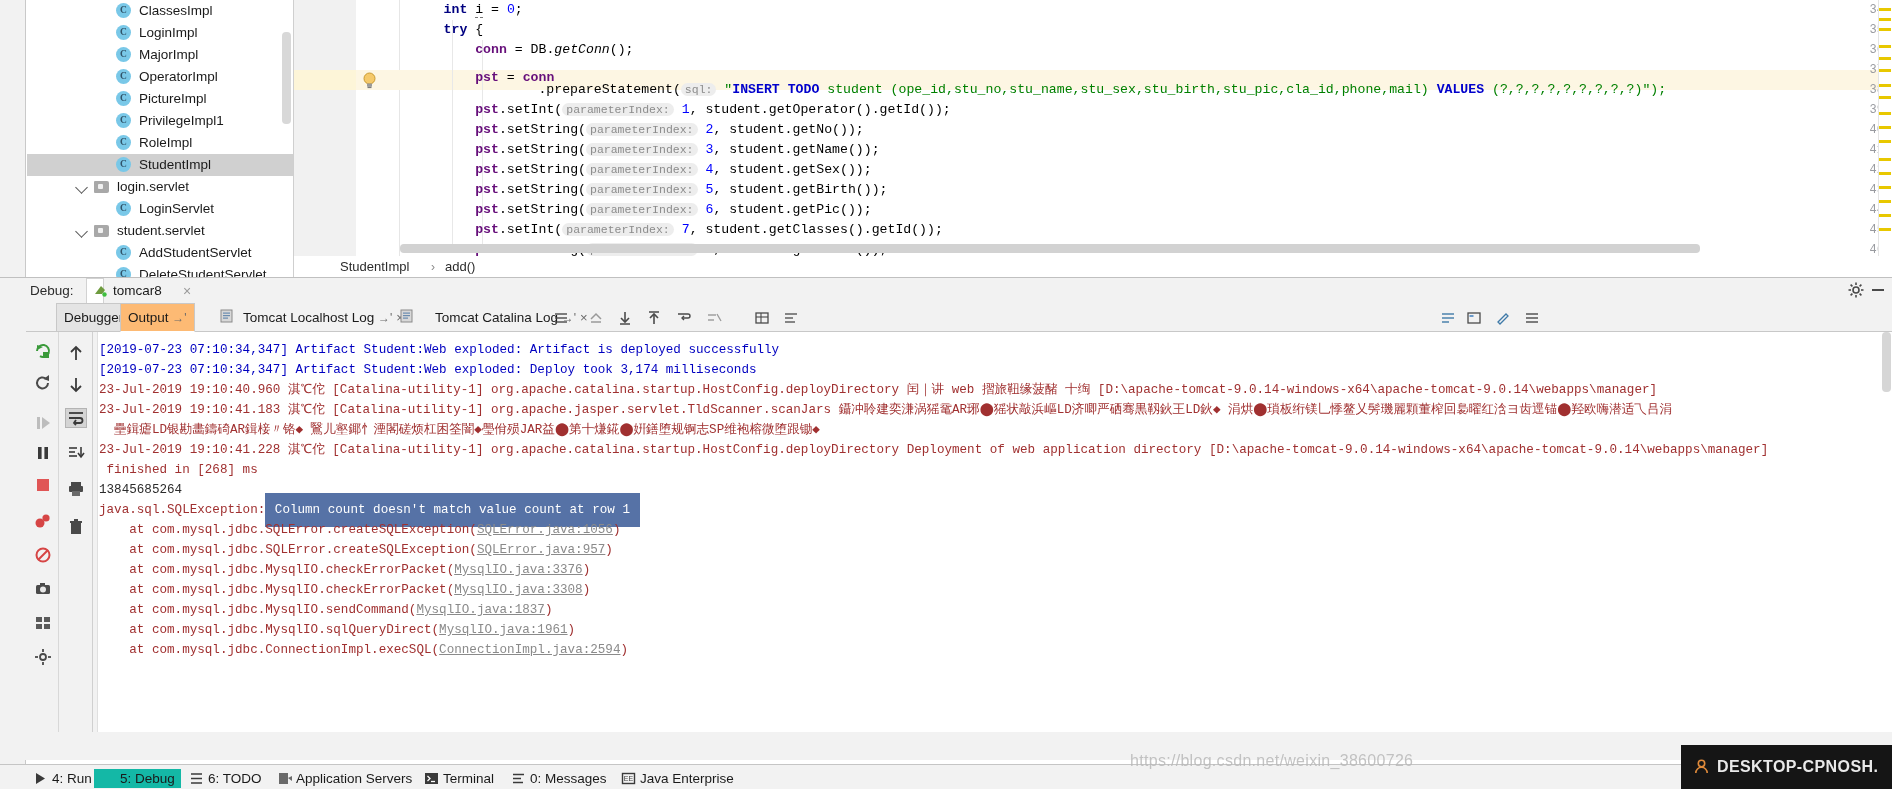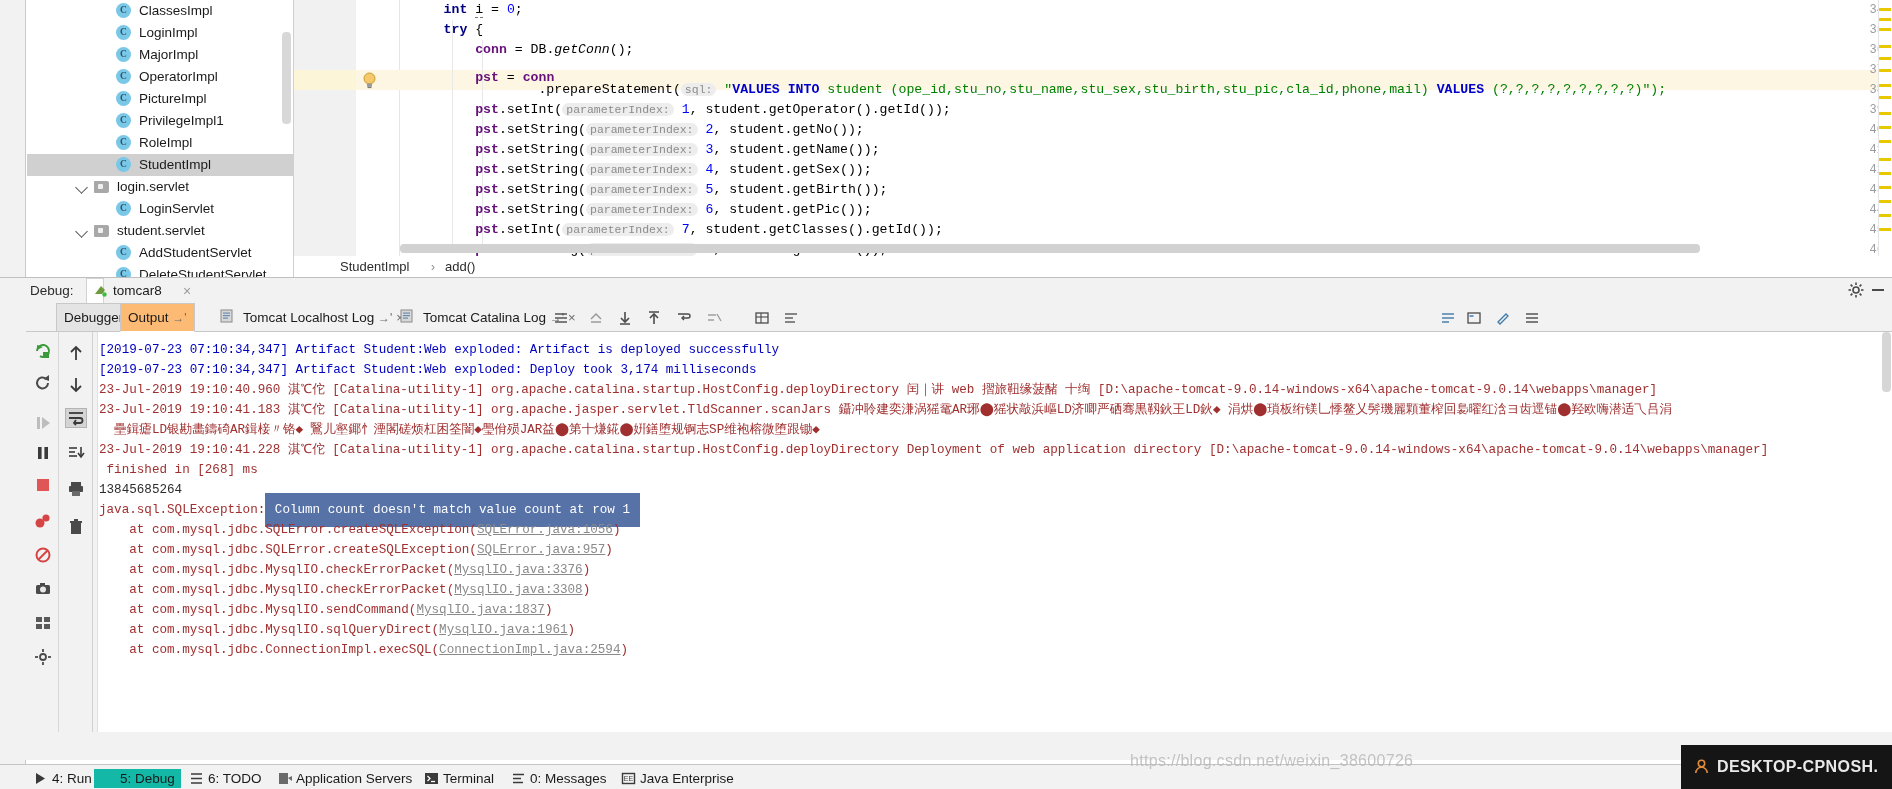--- a/index.html
+++ b/index.html
@@ -354,21 +354,21 @@
     <div id="editor-lines">
         <div class="lnum" style="top: 0px;">34</div>
         <div class="code" style="top: 0px; left: 149.6px;"><span class="kw">int </span><span class="var-underline" style="border-bottom: 1px dashed rgb(119, 119, 119);">i</span><span> = </span><span class="num">0</span><span>;</span></div>
         <div class="lnum" style="top: 20px;">35</div>
         <div class="code" style="top: 20px; left: 149.6px;"><span class="kw">try</span><span> {</span></div>
         <div class="lnum" style="top: 40px;">36</div>
         <div class="code" style="top: 40px; left: 181.2px;"><span class="fld">conn</span><span> = DB.</span><span class="mth">getConn</span><span>();</span></div>
         <div class="lnum" style="top: 60px;">37</div>
         <div class="code" style="top: 60px; left: 181.2px; margin-top: 8px;"><span class="fld">pst</span><span> = </span><span class="fld">conn</span></div>
         <div class="lnum" style="top: 80px;">38</div>
-        <div class="code" style="top: 80px; left: 244.4px;"><span>.prepareStatement(</span><span class="hint">sql:</span><span class="str"> "</span><span class="sqlkw">VALUES INTO</span><span class="str"> student (ope_id,stu_no,stu_name,stu_sex,stu_birth,stu_pic,cla_id,phone,mail) </span><span class="sqlkw">VALUES</span><span class="str"> (?,?,?,?,?,?,?,?,?)");</span></div>
+        <div class="code" style="top: 80px; left: 244.4px;"><span>.prepareStatement(</span><span class="hint">sql:</span><span class="str"> "</span><span class="sqlkw">INSERT TODO</span><span class="str"> student (ope_id,stu_no,stu_name,stu_sex,stu_birth,stu_pic,cla_id,phone,mail) </span><span class="sqlkw">VALUES</span><span class="str"> (?,?,?,?,?,?,?,?,?)");</span></div>
         <div class="lnum" style="top: 100px;">39</div>
         <div class="code" style="top: 100px; left: 181.2px;"><span class="fld">pst</span><span>.setInt(</span><span class="hint">parameterIndex:</span><span> </span><span class="num">1</span><span>, student.getOperator().getId());</span></div>
         <div class="lnum" style="top: 120px;">40</div>
         <div class="code" style="top: 120px; left: 181.2px;"><span class="fld">pst</span><span>.setString(</span><span class="hint">parameterIndex:</span><span> </span><span class="num">2</span><span>, student.getNo());</span></div>
         <div class="lnum" style="top: 140px;">41</div>
         <div class="code" style="top: 140px; left: 181.2px;"><span class="fld">pst</span><span>.setString(</span><span class="hint">parameterIndex:</span><span> </span><span class="num">3</span><span>, student.getName());</span></div>
         <div class="lnum" style="top: 160px;">42</div>
         <div class="code" style="top: 160px; left: 181.2px;"><span class="fld">pst</span><span>.setString(</span><span class="hint">parameterIndex:</span><span> </span><span class="num">4</span><span>, student.getSex());</span></div>
         <div class="lnum" style="top: 180px;">43</div>
         <div class="code" style="top: 180px; left: 181.2px;"><span class="fld">pst</span><span>.setString(</span><span class="hint">parameterIndex:</span><span> </span><span class="num">5</span><span>, student.getBirth());</span></div>
@@ -457,21 +457,21 @@
         <span style="color:#6a6a6a;font-size:12px;"> →'</span>
         <span style="color:#6a6a6a;font-size:13px;"> ×</span>
       </div>
       <div class="ctab" style="left:370px;">
         <svg style="position:absolute;left:4px;top:6px;width:15px;height:15px;" viewBox="0 0 15 15">
           <rect x="1" y="1" width="11" height="12" fill="#d8d8d8" stroke="#8a8a8a"></rect>
           <rect x="3" y="3.5" width="7" height="1.2" fill="#6a8caf"></rect>
           <rect x="3" y="6" width="7" height="1.2" fill="#6a8caf"></rect>
           <rect x="3" y="8.5" width="5" height="1.2" fill="#6a8caf"></rect>
         </svg>
-        <span style="margin-left:20px;">Tomcat Catalina Log</span>
+        <span style="margin-left:32px;">Tomcat Catalina Log</span>
         <span style="color:#6a6a6a;font-size:12px;"> →'</span>
         <span style="color:#6a6a6a;font-size:13px;"> ×</span>
       </div>
 
       <svg style="position:absolute;left:527px;top:7px;width:16px;height:16px;" viewBox="0 0 16 16">
         <g stroke="#4a4a4a" stroke-width="1.4">
             <line x1="2" y1="4" x2="14" y2="4"></line>
             <line x1="2" y1="8" x2="14" y2="8"></line>
             <line x1="2" y1="12" x2="14" y2="12"></line>
           </g>

